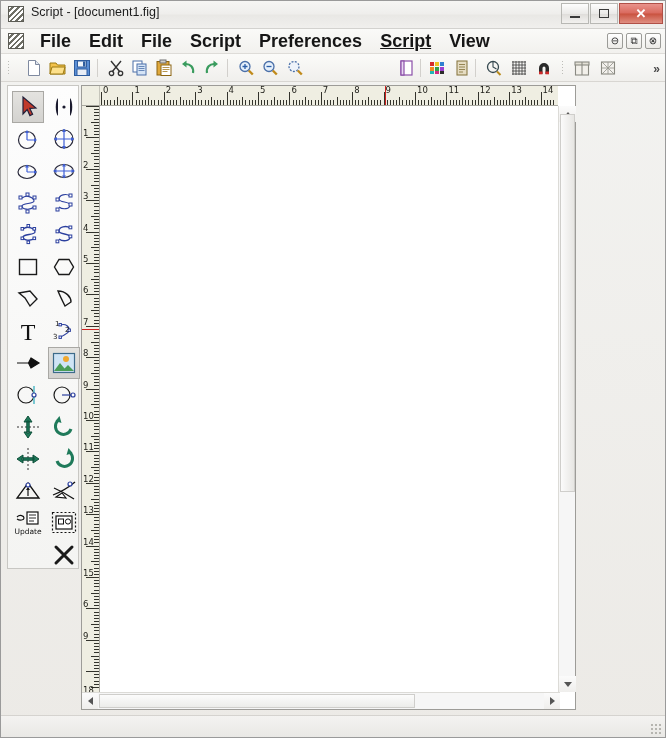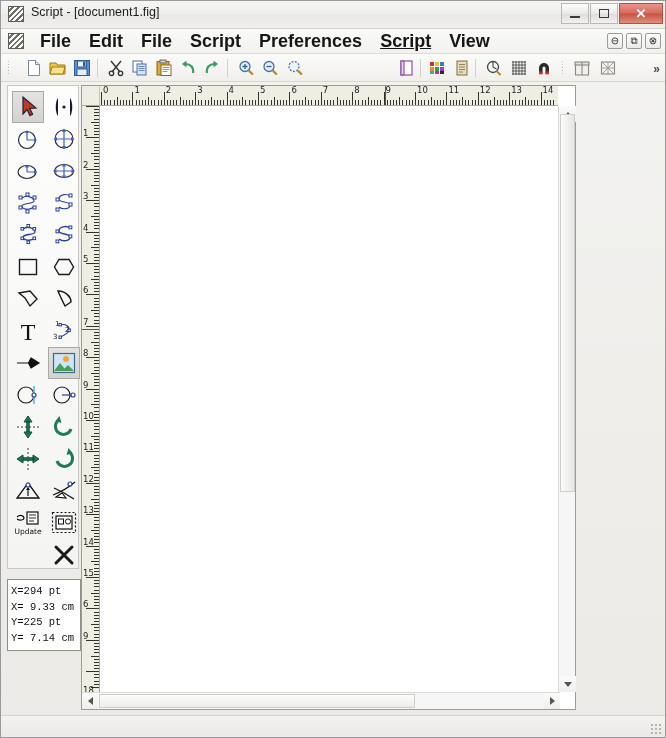--- a/index.html
+++ b/index.html
@@ -684,26 +684,20 @@
       </svg>
     </div>
 
     <div class="pal-btn" style="left:40px; top:453px">
       <svg class="pal-svg" viewBox="0 0 28 28">
         <path d="M6 6l16 16M22 6L6 22" stroke="#1a1a1a" stroke-width="3" stroke-linecap="round"></path>
       </svg>
     </div>
   </div>
 
-  <div id="coordbox">
-    <div>X=294 pt</div>
-    <div>X= 9.33 cm</div>
-    <div>Y=225 pt</div>
-    <div>Y= 7.14 cm</div>
-  </div>
 
   <div id="docframe">
 
     <div id="hruler">
       <div class="corner"></div>
       <div id="hticks">
           <div class="tick" style="left: 19px; top: 6px; width: 1px; height: 13px;"></div>
           <div class="tick" style="left: 22.14px; top: 14px; width: 1px; height: 5px;"></div>
           <div class="tick" style="left: 25.28px; top: 14px; width: 1px; height: 5px;"></div>
           <div class="tick" style="left: 28.42px; top: 14px; width: 1px; height: 5px;"></div>

